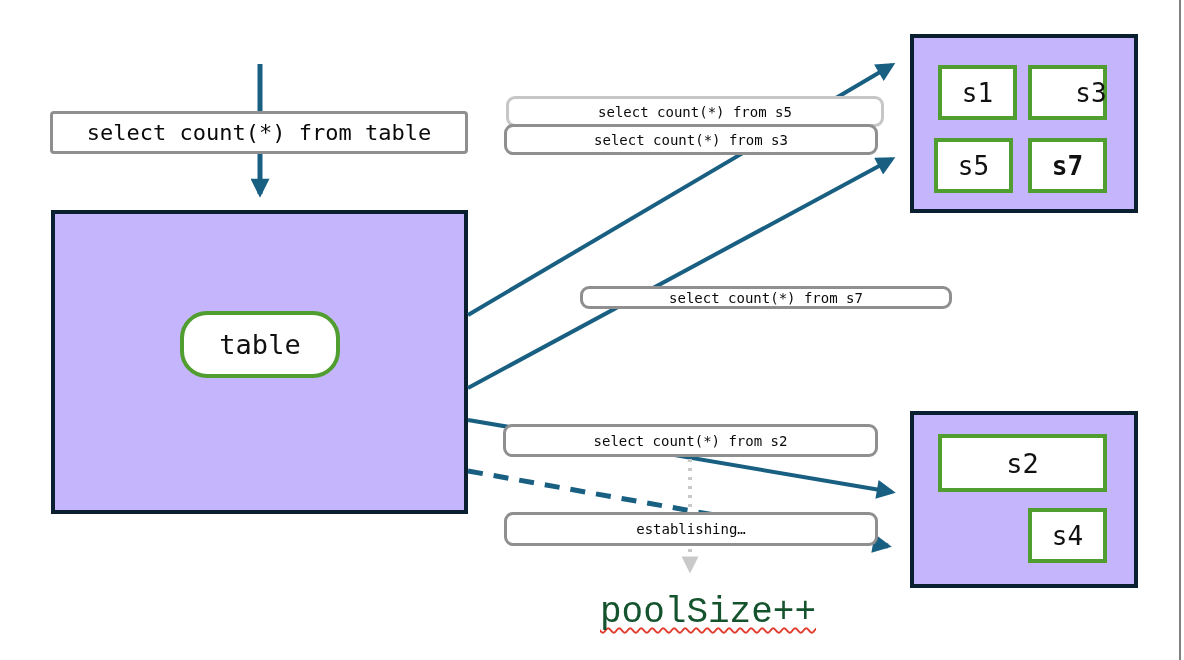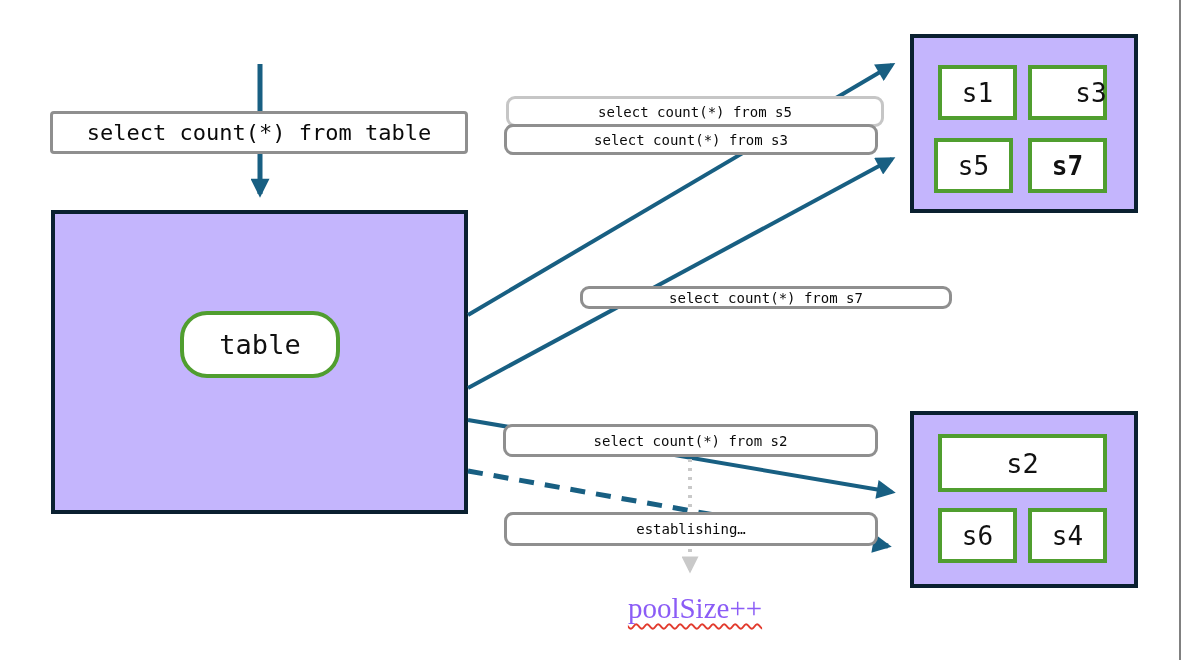--- a/index.html
+++ b/index.html
@@ -23,21 +23,21 @@
   .qlabel span{font-size:14px;white-space:nowrap;}
   .lbl-table{left:50px;top:111px;width:418px;height:43px;border-radius:4px;}
   .lbl-table span{font-size:22px;}
   .lbl-s5{left:506px;top:96px;width:378px;height:31px;border-color:#c6c6c6;}
   .lbl-s3{left:504px;top:124px;width:374px;height:31px;}
   .lbl-s7{left:580px;top:256px;width:372px;height:23px;margin-top:30px;}
   .lbl-s2{left:503px;top:424px;width:375px;height:33px;}
   .lbl-est{left:504px;top:512px;width:374px;height:34px;}
   
   .pool{position:absolute;left:600px;top:592px;width:190px;text-align:center;z-index:3;}
-  .pool span{font-family:Liberation Serif, serif;font-size:29px;color:#8b5cf6;
+  .pool span{font-family:Liberation Mono, monospace;font-size:36px;color:#14532d;
              text-decoration:underline wavy #e23b2e;text-decoration-thickness:2px;
              text-underline-offset:5px;text-decoration-skip-ink:none;}
   .right-edge{position:absolute;left:1179px;top:0;width:2px;height:660px;background:#808080;z-index:0;}
 </style>
 </head>
 <body>
 
 <div class="stage">
 
   <svg class="arrows" width="1184" height="660">
@@ -75,23 +75,20 @@
     </div>
     <div class="cell" style="left:114px;top:100px;width:79px;height:55px;font-weight:bold;">
       <span>s7</span>
     </div>
   </div>
 
   <div class="node node-bottom">
     <div class="cell" style="left:24px;top:19px;width:169px;height:58px;">
       <span style="font-size:27px;">s2</span>
     </div>
-    <div class="cell" style="left:24px;top:93px;width:79px;height:55px;">
-      <span>s6</span>
-    </div>
     <div class="cell" style="left:114px;top:93px;width:79px;height:55px;">
       <span>s4</span>
     </div>
   </div>
 
   <div class="qlabel lbl-table">
     <span>select count(*) from table</span>
   </div>
   <div class="qlabel lbl-s5">
     <span>select count(*) from s5</span>

